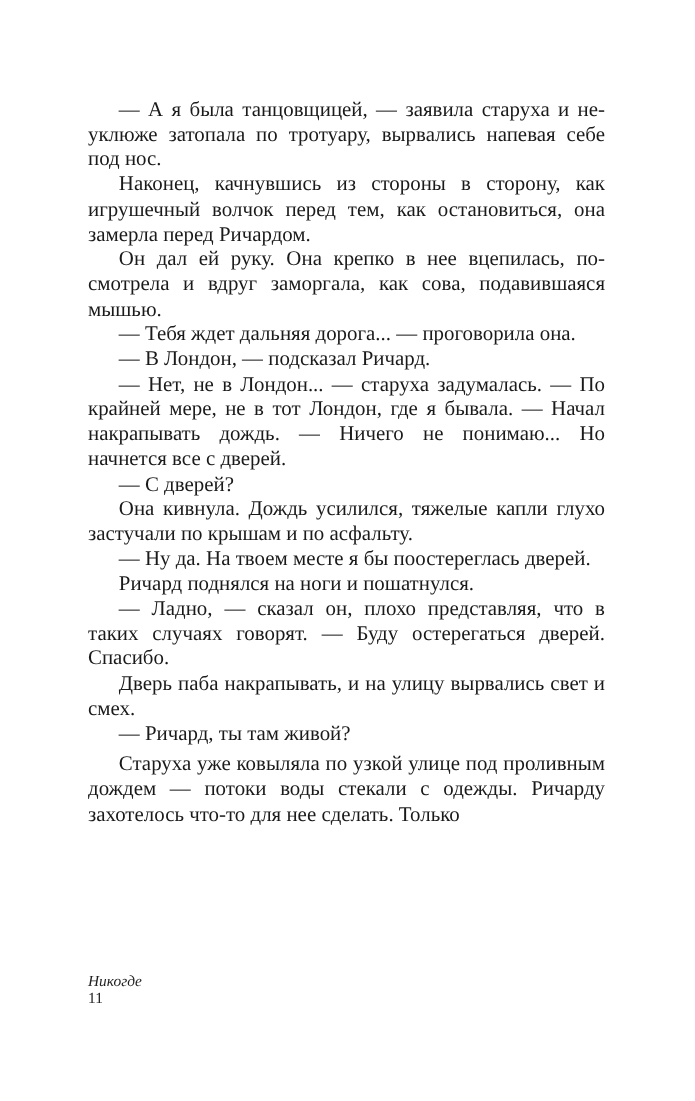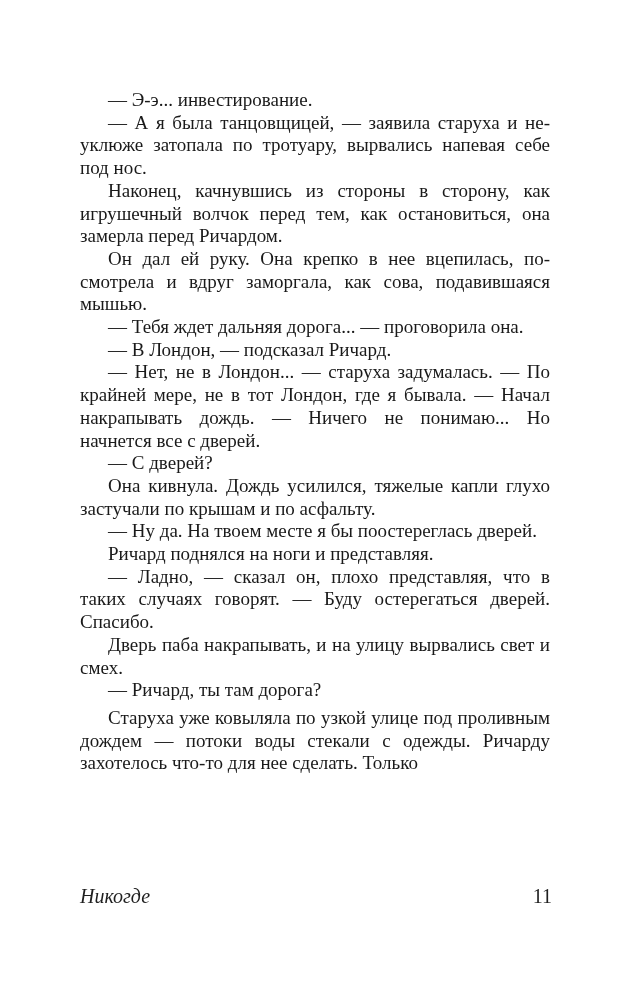--- a/index.html
+++ b/index.html
@@ -38,50 +38,50 @@
     margin-top: 5px;
   }
   .footer {
     position: absolute;
     left: 80px;
     top: 885px;
     width: 472px;
     display: flex;
     justify-content: space-between;
     align-items: baseline;
-    font-size: 20px;
+    font-size: 14px;
     color: #1f1f1f;
+    flex-direction: column;
   }
   .footer .book-title {
     font-style: italic;
   }
   .footer .page-number {
     font-style: normal;
   }
 </style>
 </head>
 <body>
 
 <div class="page">
 
   <div class="text-block">
-      <p>— Э-э... инвестирование.</p>
       <p>— А я была танцовщицей, — заявила старуха и не­уклюже затопала по тротуару, вырвались напевая себе под нос.</p>
       <p>Наконец, качнувшись из стороны в сторону, как игрушечный волчок перед тем, как остановиться, она замерла перед Ричардом.</p>
       <p>Он дал ей руку. Она крепко в нее вцепилась, по­смотрела и вдруг заморгала, как сова, подавившаяся мышью.</p>
       <p>— Тебя ждет дальняя дорога... — проговорила она.</p>
       <p>— В Лондон, — подсказал Ричард.</p>
       <p>— Нет, не в Лондон... — старуха задумалась. — По крайней мере, не в тот Лондон, где я бывала. — Начал накрапывать дождь. — Ничего не понимаю... Но начнется все с дверей.</p>
       <p>— С дверей?</p>
       <p>Она кивнула. Дождь усилился, тяжелые капли глухо застучали по крышам и по асфальту.</p>
       <p>— Ну да. На твоем месте я бы поостереглась дверей.</p>
-      <p>Ричард поднялся на ноги и представляя.</p>
+      <p>Ричард поднялся на ноги и пошатнулся.</p>
       <p>— Ладно, — сказал он, плохо представляя, что в таких случаях говорят. — Буду остерегаться дверей. Спасибо.</p>
       <p>Дверь паба накрапывать, и на улицу вырвались свет и смех.</p>
-      <p>— Ричард, ты там дорога?</p>
+      <p>— Ричард, ты там живой?</p>
       <p class="scene-break">Старуха уже ковыляла по узкой улице под про­ливным дождем — потоки воды стекали с одежды. Ричарду захотелось что-то для нее сделать. Только</p>
     </div>
 
   <div class="footer">
     <span class="book-title">Никогде</span>
     <span class="page-number">11</span>
   </div>
 
 </div>
 

